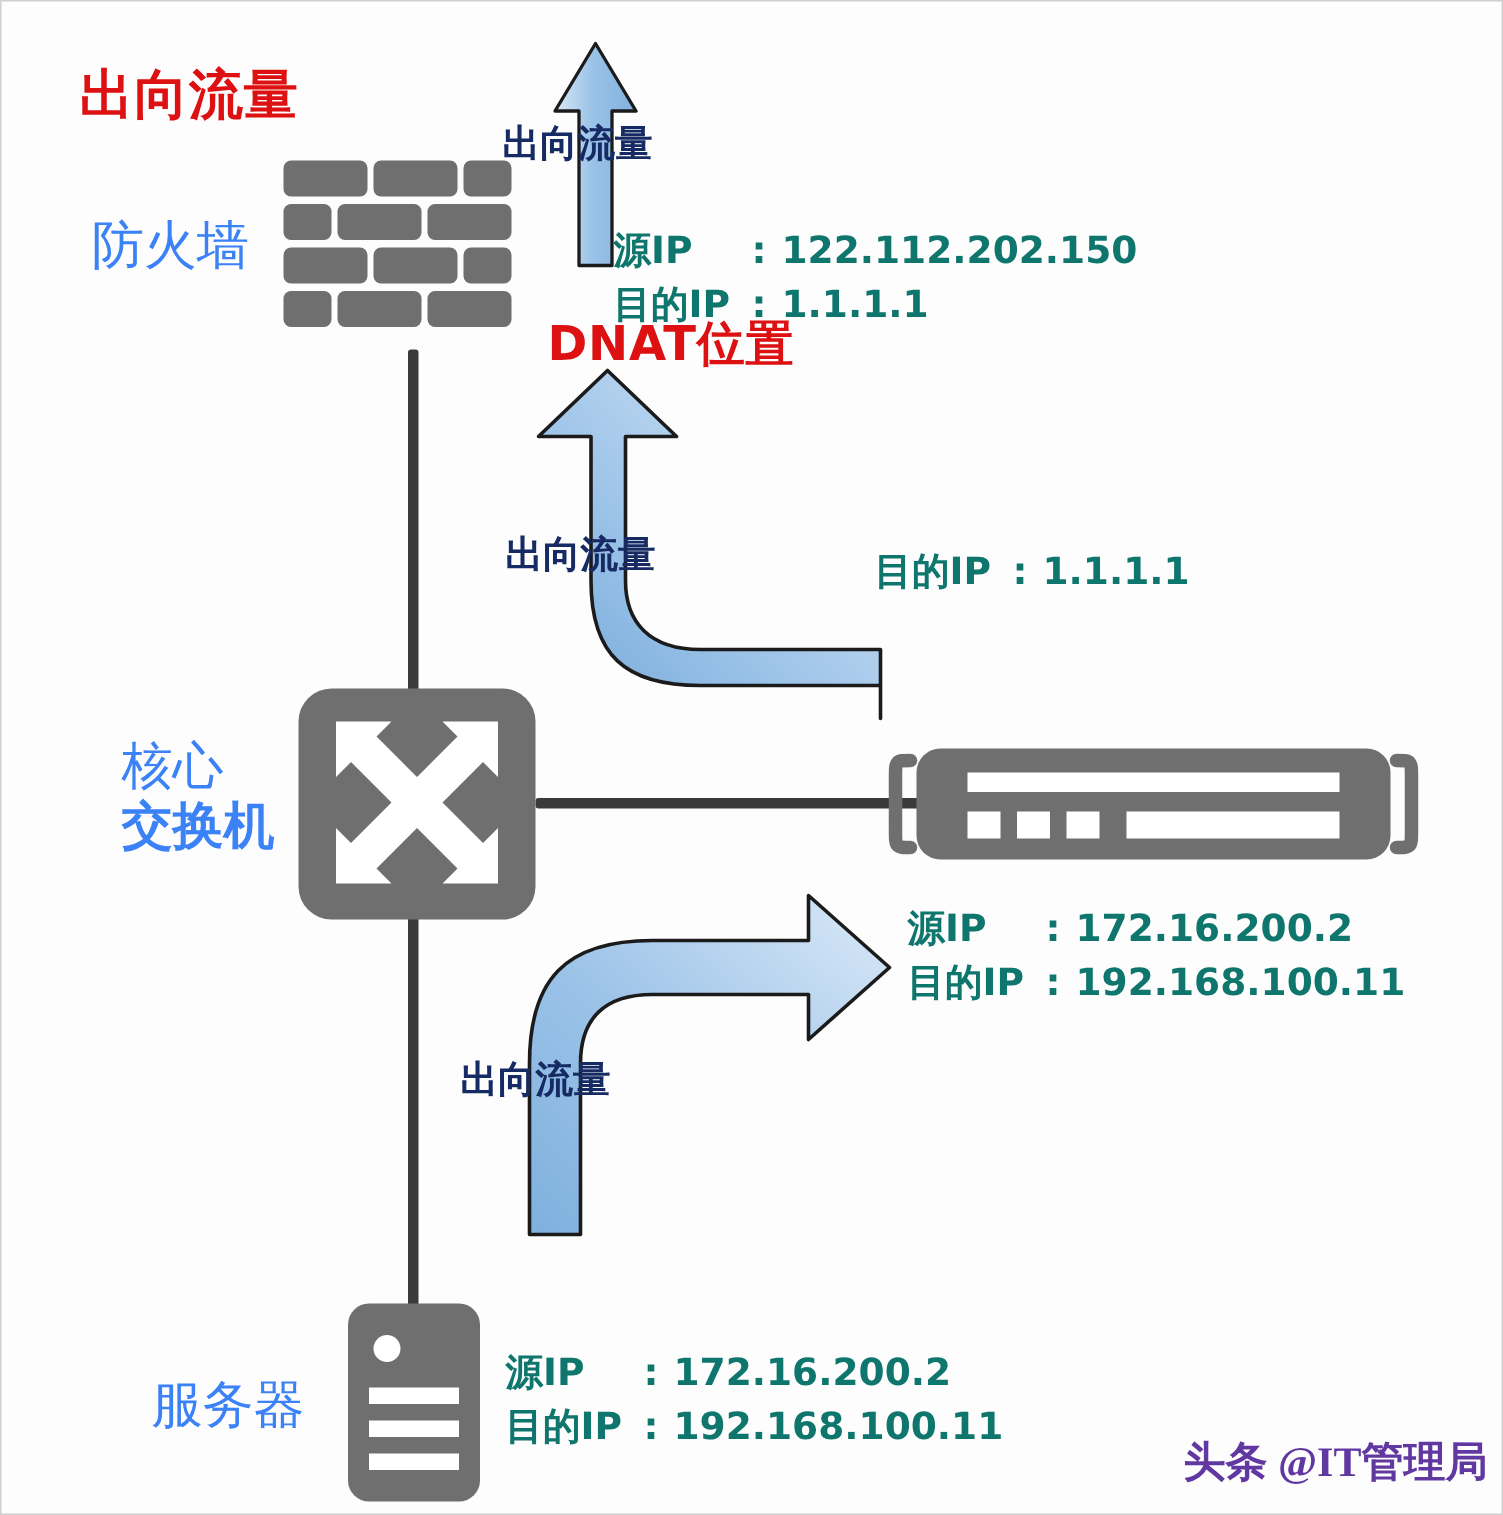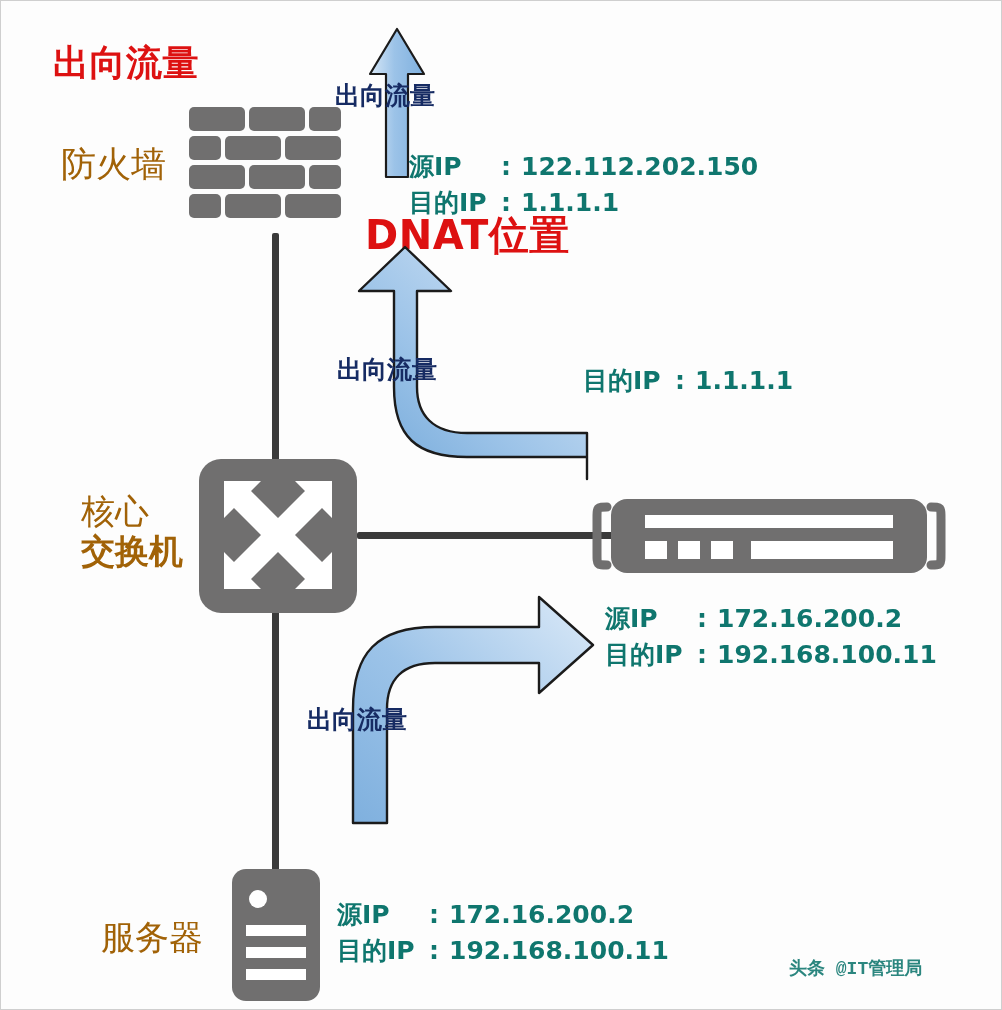--- a/index.html
+++ b/index.html
@@ -24,21 +24,21 @@
 
   
   .red-title {
     color: #DD1111;
     font-weight: bold;
     font-family: "DejaVu Sans", "Liberation Sans", sans-serif;
     white-space: nowrap;
     letter-spacing: .5px;
   }
   .blk-label {
-    color: #a16207;
+    color: #3b82f6;
     font-family: "DejaVu Serif", "Liberation Serif", serif;
     white-space: nowrap;
     line-height: 1.18;
   }
   .blue-flow {
     color: #162b63;
     font-weight: bold;
     font-family: "DejaVu Sans", "Liberation Sans", sans-serif;
     white-space: nowrap;
   }
@@ -52,23 +52,23 @@
   .ipblock .row { display: block; }
   .ipblock .k {
     display: inline-block;
     width: 92px;
   }
   .ipblock .c {
     display: inline-block;
     width: 20px;
   }
   .watermark {
-    color: #0f766e;
-    font-family: Liberation Mono, monospace;
-    font-size: 18px;
+    color: #4c1d95;
+    font-family: Liberation Serif, serif;
+    font-size: 28px;
     font-weight: 600;
     opacity: .88;
     white-space: nowrap;
   }
 
   
   .line {
     background: #3a3a3a;
     border-radius: 2px;
   }
@@ -126,21 +126,21 @@
 
   <div class="abs ipblock" style="left:408px; top:148px; font-size:25px;">
     <span class="row">
       <span class="k">源IP</span><span class="c">:</span><span>122.112.202.150</span>
     </span>
     <span class="row">
       <span class="k">目的IP</span><span class="c">:</span><span>1.1.1.1</span>
     </span>
   </div>
 
-  <div class="abs red-title" style="left:364px; top:207px; font-size:40px;">DNAT位置</div>
+  <div class="abs red-title" style="left:364px; top:207px; font-size:32px;">DNAT位置</div>
 
   <div class="abs" style="left:336px; top:246px; width:256px; height:232px;">
     <svg width="256" height="232" viewBox="0 0 256 232">
       <defs>
         <linearGradient id="gMid" x1="0" y1="1" x2="1" y2="0">
           <stop offset="0%" stop-color="#6fa6d8"></stop>
           <stop offset="40%" stop-color="#9CC3E8"></stop>
           <stop offset="100%" stop-color="#dceaf8"></stop>
         </linearGradient>
       </defs>

